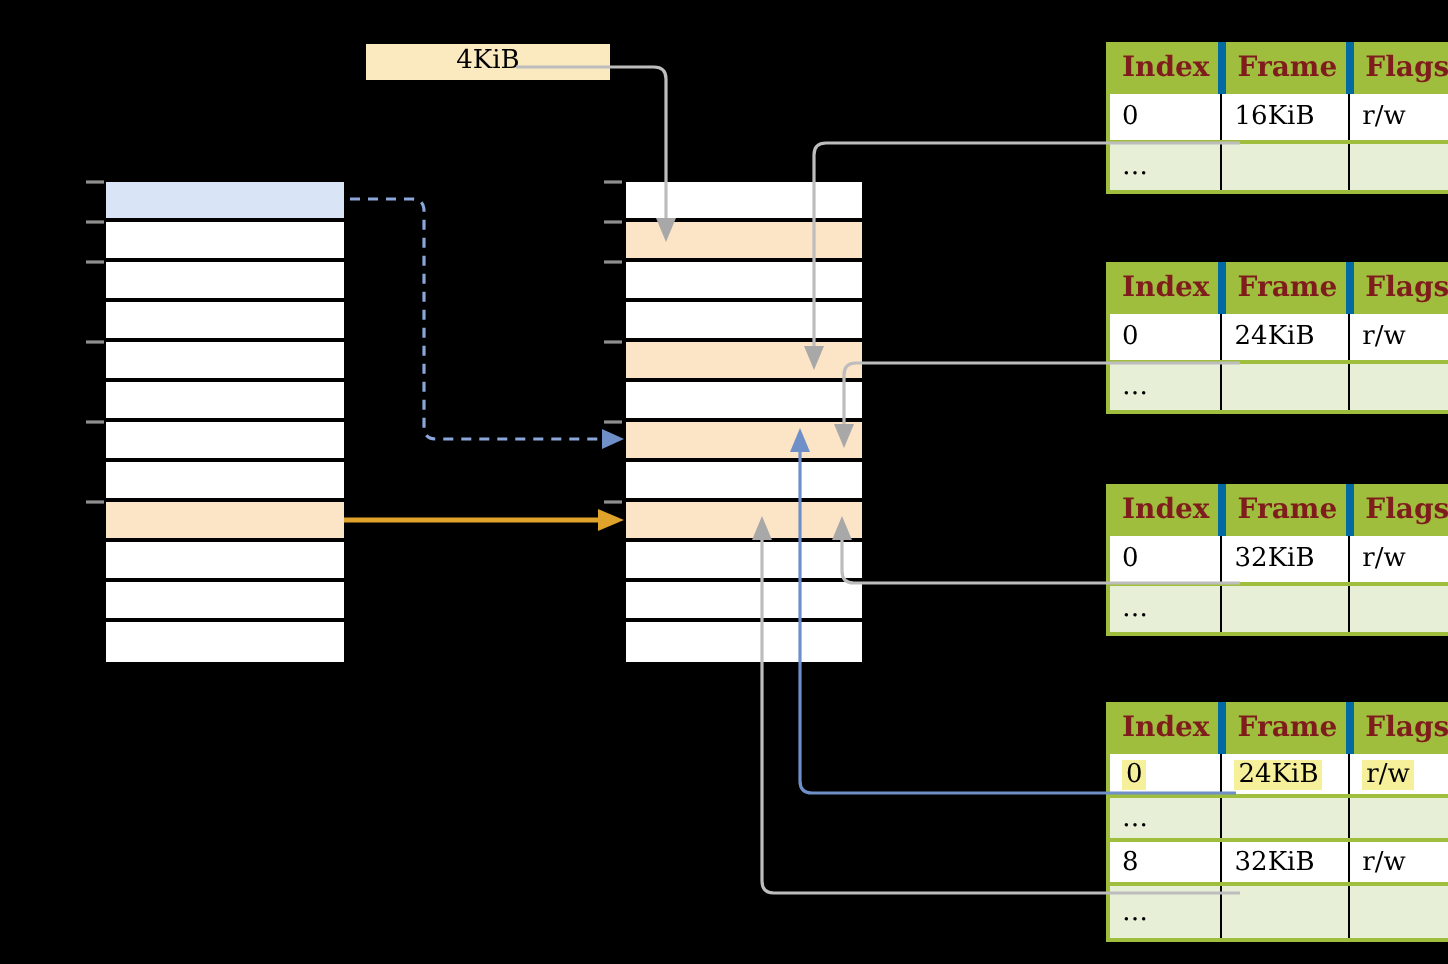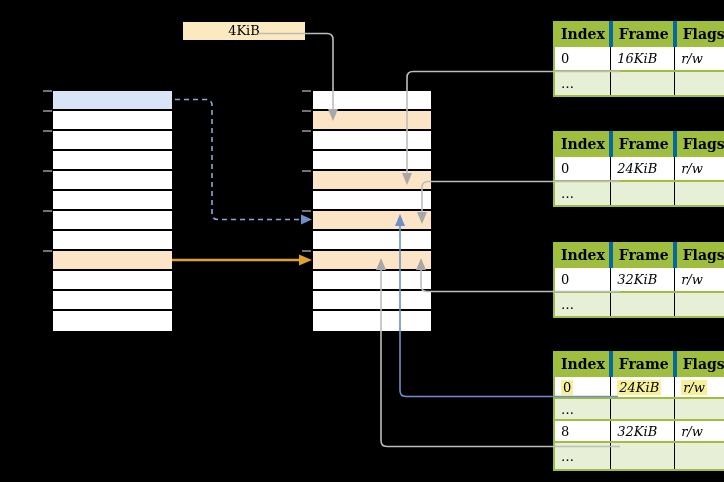--- a/index.html
+++ b/index.html
@@ -27,31 +27,31 @@
     background: var(--label-box-fill); color:#000;
     font-size:13px; line-height:18px; text-align:center;
   }
   
   table.ptable {
     position:absolute; left:553px; border-collapse:collapse; table-layout:fixed;
     background:#fff; border:2px solid var(--table-header-green);
     font-family:"DejaVu Serif", serif;
   }
   .ptable th {
-    background: var(--table-header-green); color:#000000; font-weight:bold;
+    background: var(--table-header-green); color:#7f1d1d; font-weight:bold;
     font-size:14px; text-align:left; padding:0 4px 0 6px; height:24px;
     box-sizing:border-box; white-space:nowrap;
   }
   .ptable th + th { border-left:4px solid #0369a1; }
   .ptable td {
     font-size:13px; color:#000; padding:0 4px 0 6px; height:25px;
     box-sizing:border-box; border-top:2px solid var(--table-header-green);
     white-space:nowrap; vertical-align:middle;
   }
-  .ptable td + td { border-left:1.5px solid #000;font-style:italic; }
+  .ptable td + td { border-left:1.5px solid #000; }
   .ptable tr.dots td { background: var(--table-row-light-green); }
   .ptable.compact td { height:22px; }
   .ptable.compact tr.tall td { height:28px; }
   .hl { background: var(--text-highlight-yellow); padding:0 2px; }
   
   svg.overlay { position:absolute; left:0; top:0; z-index:10; pointer-events:none; }
   .ln-gray   { fill:none; stroke:var(--line-gray);   stroke-width:1.6px; }
   .ln-blue   { fill:none; stroke:var(--line-blue);   stroke-width:1.6px; }
   .ln-bdash  { fill:none; stroke:var(--line-blue-dashed); stroke-width:1.6px; stroke-dasharray:5 4; }
   .ln-orange { fill:none; stroke:var(--line-orange); stroke-width:2.6px; }

